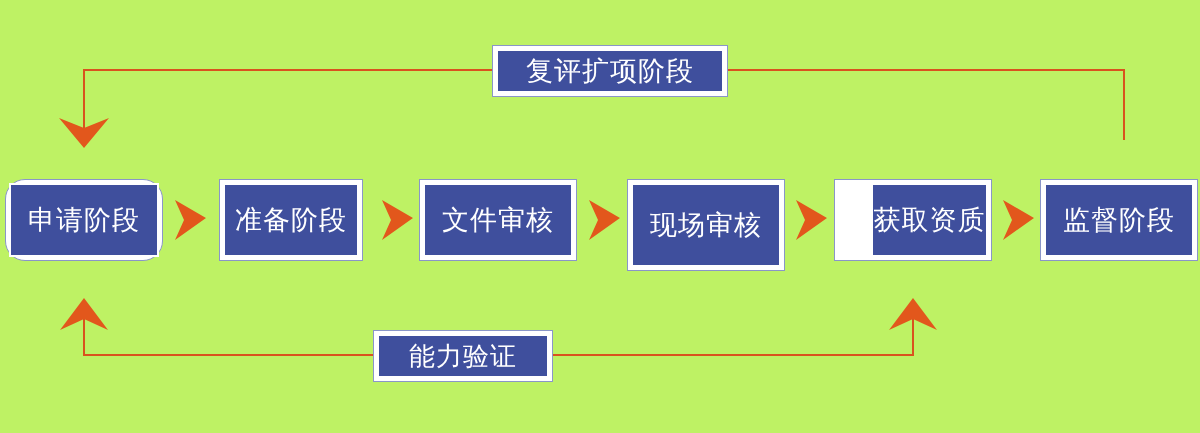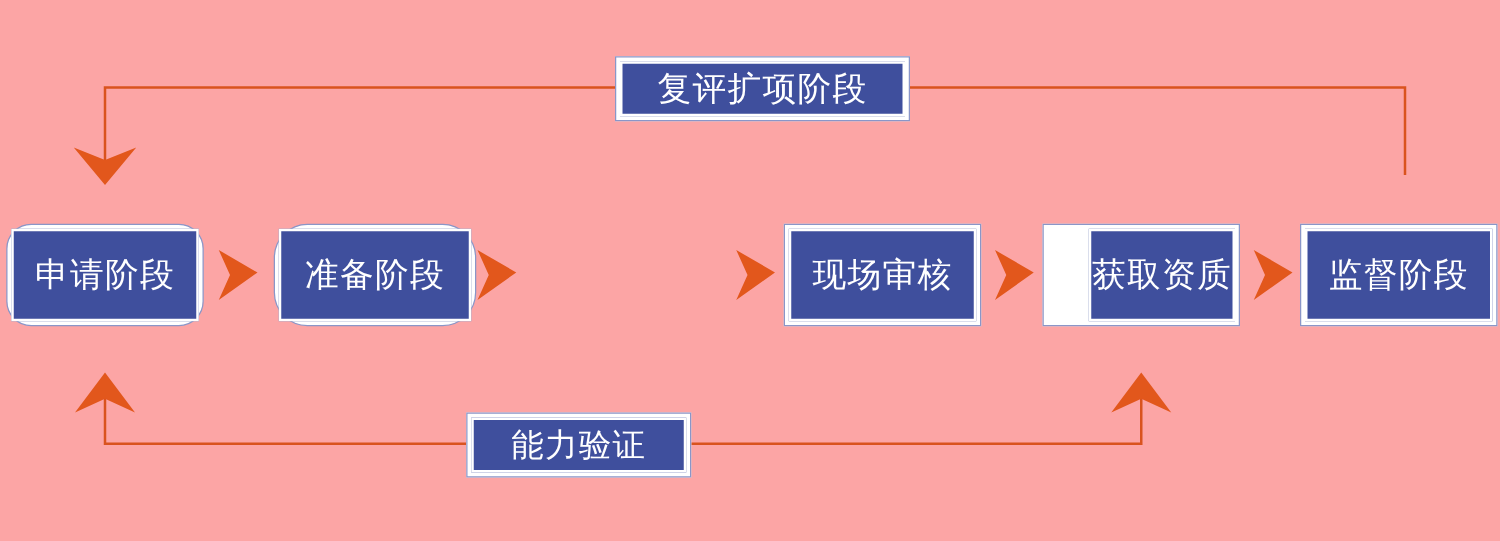--- a/index.html
+++ b/index.html
@@ -8,21 +8,21 @@
     padding: 0;
     background: #ffffff;
   }
   body {
     font-family: "Liberation Sans", "DejaVu Sans", sans-serif;
   }
   #canvas {
     position: relative;
     width: 1200px;
     height: 433px;
-    background: #fca5a5;
+    background: #bef264;
     overflow: hidden;
   }
   
   .node {
     position: absolute;
     box-sizing: border-box;
     background: #ffffff;
     border: 1px solid #8a96c8;
     padding: 3px;
   }
@@ -97,28 +97,33 @@
       <span class="node-label">复评扩项阶段</span>
     </div>
   </div>
 
   <div class="node" style="left:5px; top:179px; width:158px; height:82px;border-radius:20px;">
     <div class="node-inner">
       <span class="node-label">申请阶段</span>
     </div>
   </div>
 
-  <div class="node" style="left:219px; top:179px; width:162px; height:82px;border-radius:27px;">
+  <div class="node" style="left:219px; top:179px; width:144px; height:82px;">
     <div class="node-inner">
       <span class="node-label">准备阶段</span>
     </div>
   </div>
 
+  <div class="node" style="left:419px; top:179px; width:158px; height:82px;">
+    <div class="node-inner">
+      <span class="node-label">文件审核</span>
+    </div>
+  </div>
 
-  <div class="node" style="left:627px; top:179px; width:158px; height:82px;">
+  <div class="node" style="left:627px; top:179px; width:158px; height:92px;">
     <div class="node-inner">
       <span class="node-label">现场审核</span>
     </div>
   </div>
 
   <div class="node" style="left:834px; top:179px; width:158px; height:82px;padding-left:36px;">
     <div class="node-inner">
       <span class="node-label">获取资质</span>
     </div>
   </div>

